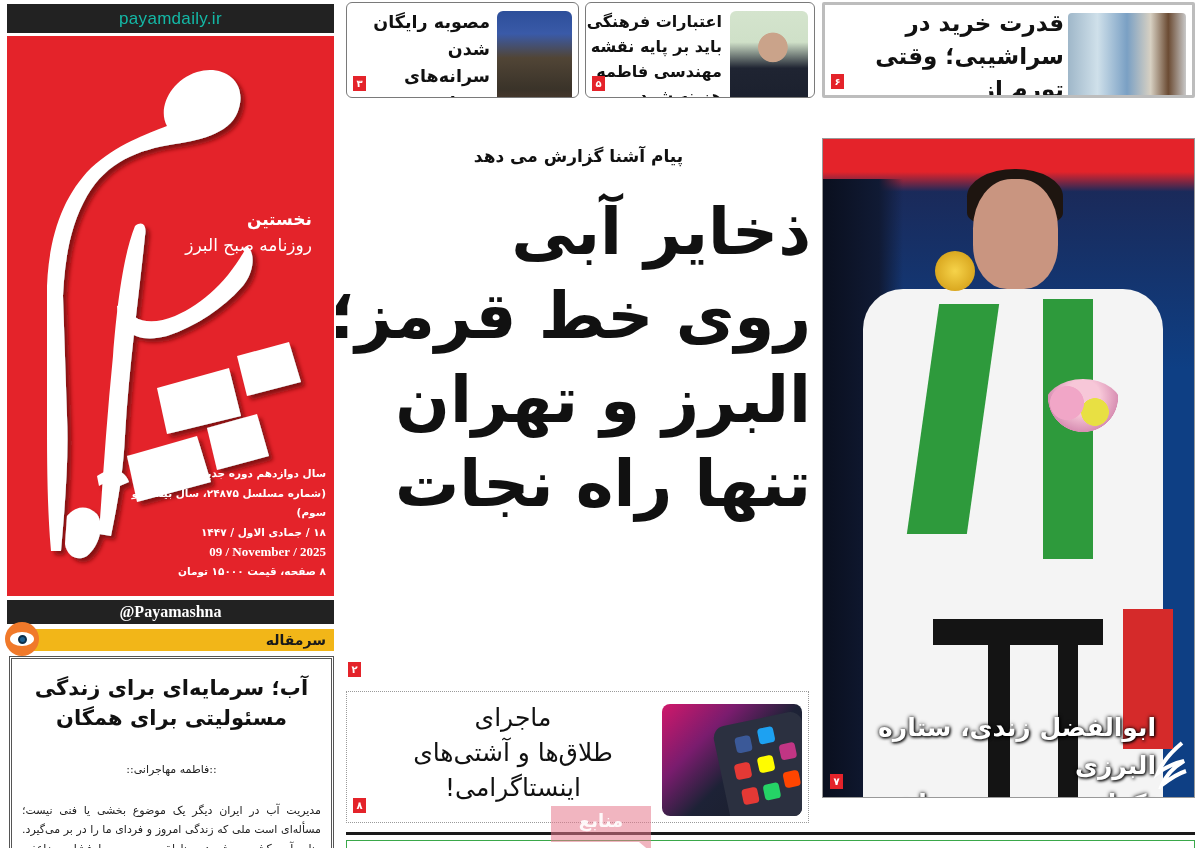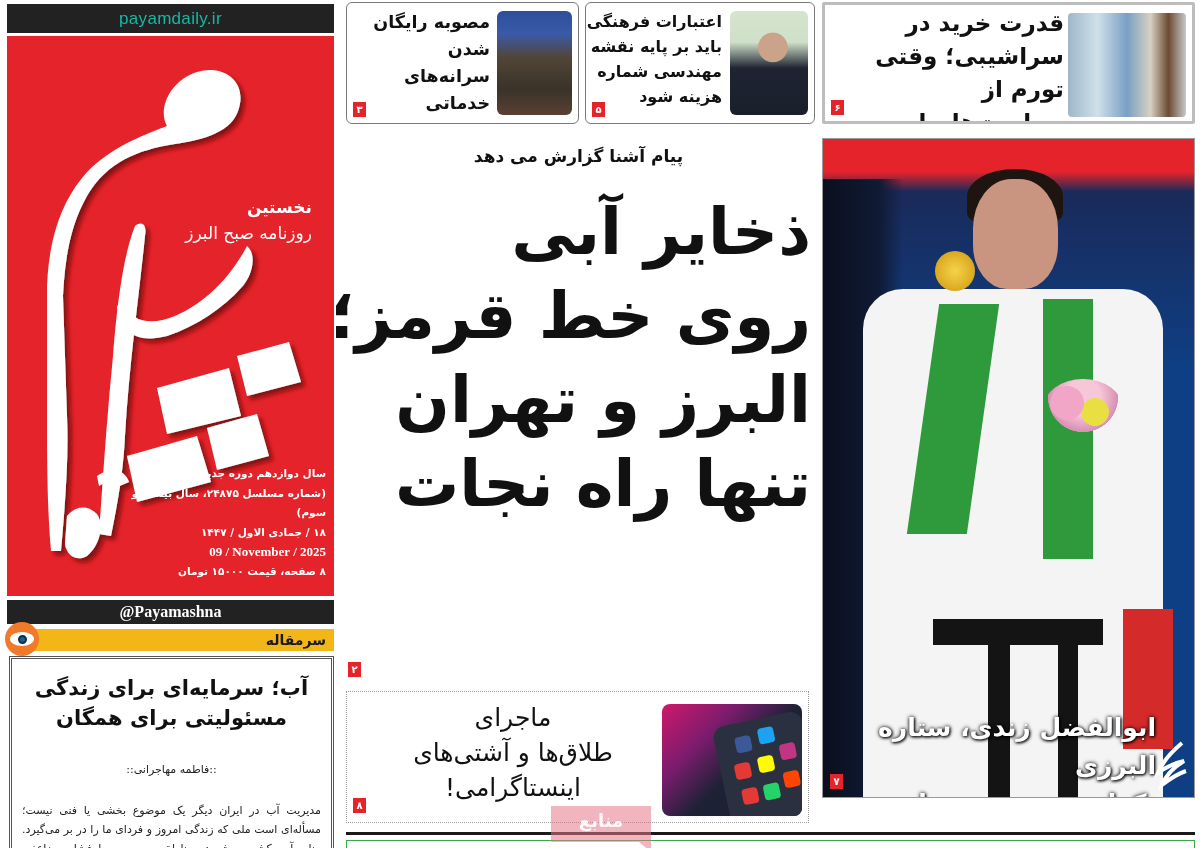--- a/index.html
+++ b/index.html
@@ -5,21 +5,21 @@
   * { box-sizing: border-box; margin: 0; padding: 0; }
   html, body { width: 1200px; height: 848px; overflow: hidden; background: #ffffff; }
   body { position: relative; font-family: "DejaVu Sans", sans-serif; color: #1a1a1a; }
 
   
   .masthead { position: absolute; left: 7px; top: 4px; width: 327px; height: 616px; }
   .site-bar { height: 29px; background: #222222; color: #14b8a6; text-align: center;
     font-family: "Liberation Sans", sans-serif; font-size: 17px; line-height: 29px; letter-spacing: .3px; }
   .red-block { position: absolute; left: 0; top: 32px; width: 327px; height: 560px; background: #e4232a; overflow: hidden; }
   .logo-svg { position: absolute; left: 0; top: 0; }
-  .tagline { position: absolute; right: 22px; top: 158px; color: #fff; text-align: right; direction: rtl;
+  .tagline { position: absolute; right: 22px; top: 170px; color: #fff; text-align: right; direction: rtl;
     font-family: "DejaVu Sans", sans-serif; line-height: 26px; }
   .tagline .l1 { font-size: 17px; font-weight: bold; }
   .tagline .l2 { font-size: 17px; }
   .issue-info { position: absolute; right: 8px; top: 428px; width: 220px; color: #fff; text-align: right; direction: rtl;
     font-family: "DejaVu Sans", sans-serif; font-size: 10.5px; line-height: 19.5px; font-weight: bold; }
   .issue-info .en { direction: ltr; font-family: "Liberation Serif", serif; font-size: 13px; font-weight: bold; }
   .handle-bar { position: absolute; left: 0; top: 596px; width: 327px; height: 24px; background: #222222; color: #fff;
     text-align: center; font-family: "Liberation Serif", serif; font-weight: bold; font-size: 16px; line-height: 24px; }
 
   
@@ -31,21 +31,21 @@
   .eye-icon .white { width: 24px; height: 14px; border-radius: 50%; background: #fff; display: flex; align-items: center; justify-content: center; }
   .eye-icon .pupil { width: 9px; height: 9px; border-radius: 50%; background: #1d5f8f; border: 2px solid #0d2f4a; }
   .ed-box { position: absolute; left: 2px; top: 30px; width: 325px; height: 192px; border: 3px double #555; border-bottom: none; }
   .ed-title { position: absolute; left: 0; right: 0; top: 14px; text-align: center; direction: rtl;
     font-size: 21px; font-weight: bold; line-height: 30px; color: #111; }
   .ed-author { position: absolute; left: 0; right: 0; top: 104px; text-align: center; direction: rtl; font-size: 11px; color: #222; }
   .ed-body { position: absolute; left: 10px; right: 10px; top: 142px; text-align: justify; direction: rtl;
     font-size: 11px; line-height: 19px; color: #222; text-align-last: right; }
 
   
-  .teaser { position: absolute; top: 2px; height: 122px; border: 1.5px solid #7a7a7a; border-radius: 6px; background: #fff; overflow: hidden; padding-left: 38px; }
+  .teaser { position: absolute; top: 2px; height: 96px; border: 1.5px solid #7a7a7a; border-radius: 6px; background: #fff; overflow: hidden; padding-left: 38px; }
   .teaser .photo { position: absolute; top: 8px; right: 6px; border-radius: 6px; overflow: hidden; }
   .teaser .headline { position: absolute; direction: rtl; text-align: right; font-weight: bold; color: #111; }
   .page-badge { position: absolute; width: 13px; height: 15px; background: #e4232a; color: #fff; font-size: 10px; font-weight: bold;
     text-align: center; line-height: 15px; font-family: "DejaVu Sans", sans-serif; }
 
   .t1 { left: 346px; width: 233px; }
   .t1 .photo { width: 75px; height: 104px; background: linear-gradient(180deg,#2d4f9a 0%,#3a5aa8 22%,#514536 45%,#3a3329 75%,#5a4032 100%); }
   .t1 .headline { right: 88px; top: 6px; font-size: 17.5px; line-height: 27px; }
   .t2 { left: 585px; width: 230px; }
   .t2 .photo { width: 78px; height: 104px; background: radial-gradient(circle at 55% 35%, #caa38a 0 18%, transparent 19%), linear-gradient(180deg,#d4e4cd 0%,#cfe0c8 30%,#1f2432 55%,#1a1f2c 100%); }
@@ -168,21 +168,21 @@
 
   </div>
   <div class="page-badge" style="left:6px; bottom:6px;">۳</div>
 </div>
 
 <div class="teaser t2">
   <div class="photo"></div>
   <div class="headline">
     <div>اعتبارات فرهنگی</div>
     <div>باید بر پایه نقشه</div>
-    <div>مهندسی شماره</div>
+    <div>مهندسی فاطمه</div>
     <div>هزینه شود</div>
   </div>
   <div class="page-badge" style="left:6px; bottom:6px;">۵</div>
 </div>
 
 <div class="teaser t3">
   <div class="photo"></div>
   <div class="headline">
     <div>قدرت خرید در</div>
     <div>سراشیبی؛ وقتی تورم از</div>

